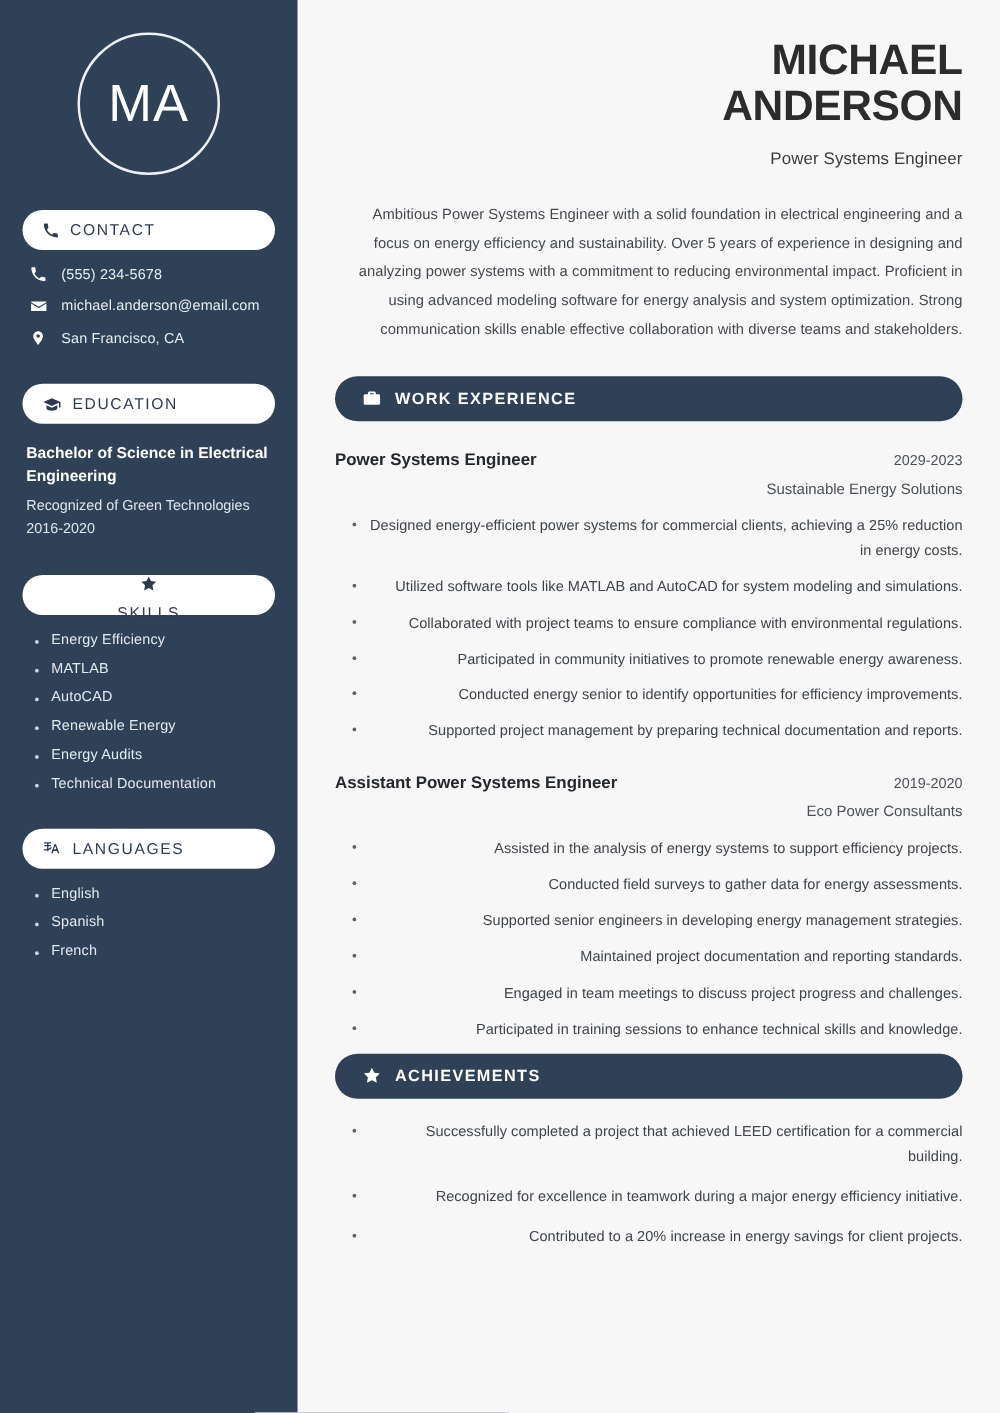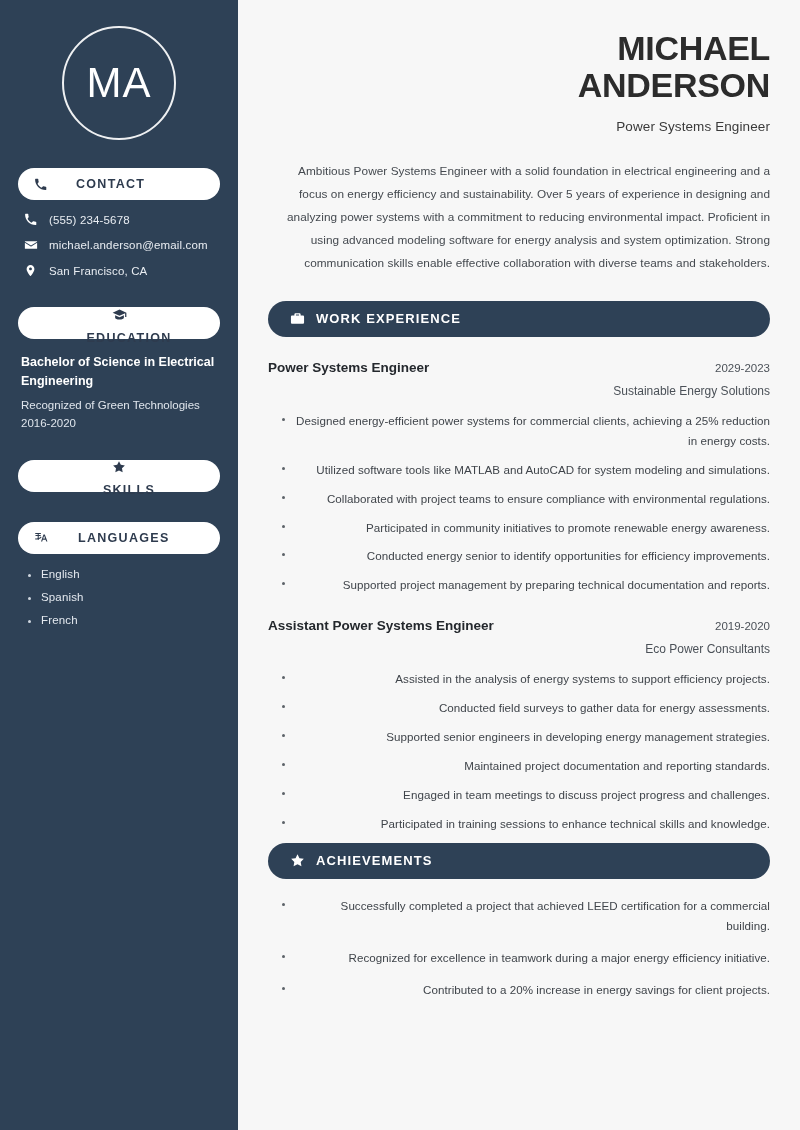--- a/index.html
+++ b/index.html
@@ -49,29 +49,28 @@
     color: #2e3b4e;
     border-radius: 20px;
     height: 32px;
     display: flex;
     align-items: center;
     padding: 0 16px;
     gap: 9px;
   }
   .pill-label {
     font-size: 12.5px;
-    font-weight: 700;
+    font-weight: 400;
     letter-spacing: 1.3px;
-    margin-left: 20px;
   }
   .pill .ico { display: flex; align-items: center; }
   .pill .ico svg { display: block; }
 
   .contact-pill { margin-top: 28px; }
-  .edu-pill { margin-top: 30px; flex-direction: column; }
+  .edu-pill { margin-top: 30px; }
   .skills-pill { margin-top: 31px; flex-direction: column; }
   .lang-pill { margin-top: 30px; }
 
   .contact-list { margin-top: 13px; padding-left: 5px; }
   .contact-row {
     display: flex; align-items: center;
     gap: 11px;
     margin-bottom: 12px;
   }
   .contact-row .ico { width: 15px; display: flex; justify-content: center; }
@@ -276,20 +275,28 @@
     </div>
 
     <div class="pill skills-pill">
       <span class="ico">
         <svg width="14" height="14" viewBox="0 0 24 24" fill="#2e3b4e">
           <path d="M12 2l3.1 6.3 7 1-5 4.9 1.2 6.9L12 17.8 5.7 21.1l1.2-6.9-5-4.9 7-1L12 2z"></path>
         </svg>
       </span>
       <span class="pill-label">SKILLS</span>
     </div>
+    <ul class="side-list">
+      <li>Energy Efficiency</li>
+      <li>MATLAB</li>
+      <li>AutoCAD</li>
+      <li>Renewable Energy</li>
+      <li>Energy Audits</li>
+      <li>Technical Documentation</li>
+    </ul>
 
     <div class="pill lang-pill">
       <span class="ico">
         <svg width="15" height="15" viewBox="0 0 24 24" fill="#2e3b4e">
           <path d="M2 3h9v1.6H7.6v1.7h3.1v1.6H7.6v3.3c1.4-.4 2.5-1.2 3.2-2.3l1.3.9c-1 1.5-2.6 2.6-4.5 3.1v1.4H5.9v-1.1c-1.2.2-2.5.3-3.9.3l-.3-1.6c1.5 0 2.9-.1 4.2-.4V7.9H2.4V6.3h3.5V4.6H2V3zM14.6 11.8h3.1l-1.5-4.3-1.6 4.3zm.6-6.3h2.1l4.2 11.3h-1.9l-1-2.8h-4.5l-1 2.8h-1.9l4-11.3z"></path>
           <path d="M13.2 19.4h8.6V21h-8.6z" opacity="0"></path>
         </svg>
       </span>
       <span class="pill-label">LANGUAGES</span>
     </div>

